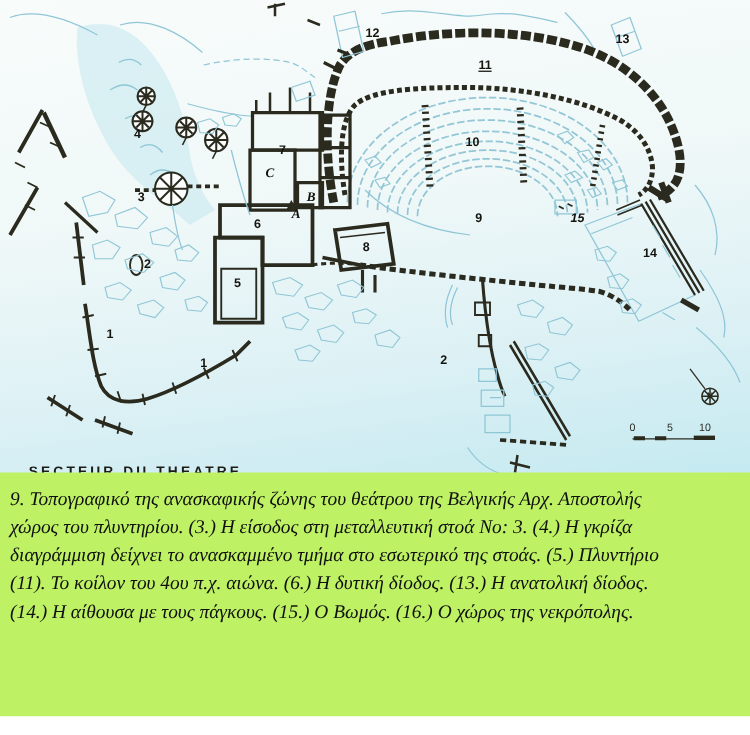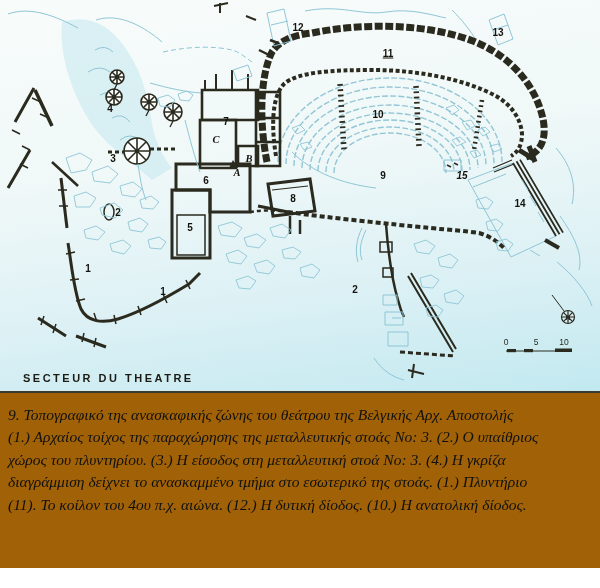--- a/index.html
+++ b/index.html
@@ -19,21 +19,21 @@
   .rosette{fill:#fcfefe;}
   .map-label{position:absolute;transform:translate(-50%,-50%);font:bold 10px "Liberation Sans",sans-serif;
              color:var(--label);white-space:nowrap;}
   .map-label.letter{font:italic bold 10.5px "Liberation Serif",serif;}
   .secteur{position:absolute;left:23px;top:372px;font:bold 11px "Liberation Sans",sans-serif;
            letter-spacing:2.5px;color:#1c1c15;}
   .scale-tick{position:absolute;transform:translate(-50%,0);font:8.5px "Liberation Sans",sans-serif;color:#2a2a22;}
   .north-n{position:absolute;left:568px;top:317px;transform:translate(-50%,-50%);
            font:bold 6.5px "Liberation Sans",sans-serif;color:#2a2a22;}
   
-  .caption{position:absolute;left:0;top:393px;width:600px;height:175px;background:#a16207;
+  .caption{position:absolute;left:0;top:378px;width:600px;height:195px;background:#bef264;
            padding:11px 4px 0 8px;box-sizing:border-box;}
   .caption div{font:italic 15.5px "Liberation Serif","DejaVu Serif",serif;color:#101010;
                line-height:22.4px;white-space:nowrap;}
 </style>
 </head>
 <body>
 
 <div class="page">
 
   <div class="map">
@@ -235,18 +235,18 @@
 
     <div class="secteur">SECTEUR DU THEATRE</div>
     <span class="scale-tick" style="left:506px;top:337px">0</span>
     <span class="scale-tick" style="left:536px;top:337px">5</span>
     <span class="scale-tick" style="left:564px;top:337px">10</span>
     <span class="north-n">N</span>
   </div>
 
   <div class="caption">
     <div>9. Τοπογραφικό της ανασκαφικής ζώνης του θεάτρου της Βελγικής Αρχ. Αποστολής</div>
-    <div>(1.) Αρχαίος τοίχος της παραχώρησης της μεταλλευτικής στοάς No: 3. (2.) Ο υπαίθριος</div>
     <div>χώρος του πλυντηρίου. (3.) Η είσοδος στη μεταλλευτική στοά No: 3. (4.) Η γκρίζα</div>
-    <div>διαγράμμιση δείχνει το ανασκαμμένο τμήμα στο εσωτερικό της στοάς. (1.) Πλυντήριο</div>
-    <div>(11). Το κοίλον του 4ου π.χ. αιώνα. (12.) Η δυτική δίοδος. (10.) Η ανατολική δίοδος.</div>
+    <div>διαγράμμιση δείχνει το ανασκαμμένο τμήμα στο εσωτερικό της στοάς. (5.) Πλυντήριο</div>
+    <div>(11). Το κοίλον του 4ου π.χ. αιώνα. (6.) Η δυτική δίοδος. (13.) Η ανατολική δίοδος.</div>
+    <div>(14.) Η αίθουσα με τους πάγκους. (15.) Ο Βωμός. (16.) Ο χώρος της νεκρόπολης.</div>
   </div>
 </div>
 
 </body></html>

